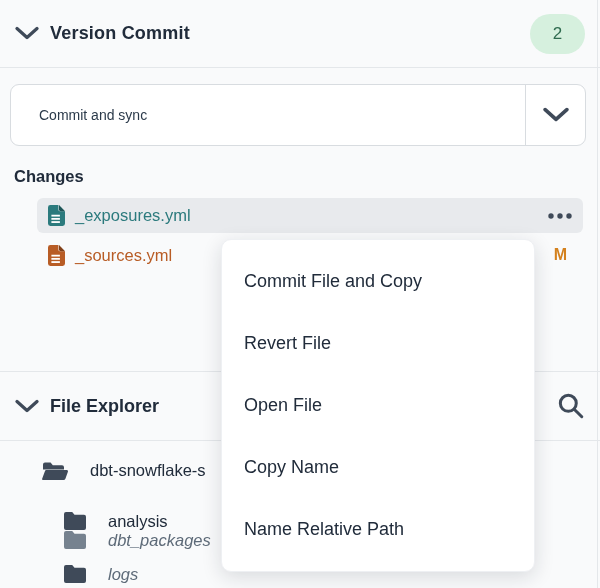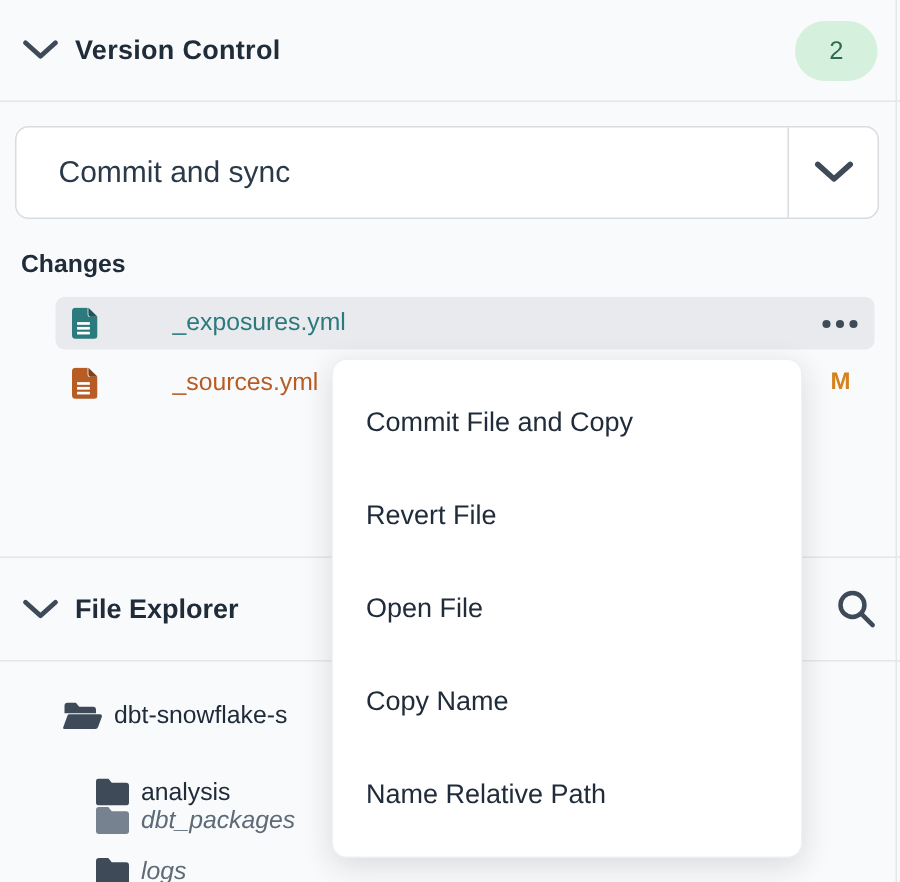--- a/index.html
+++ b/index.html
@@ -24,33 +24,33 @@
     background:var(--badge-bg,#d6f0de);color:var(--badge-text,#2f6b4f);
     display:flex;align-items:center;justify-content:center;font-size:17px;
   }
 
   
   .dropdown{
     position:absolute;top:84px;left:10px;width:576px;height:62px;box-sizing:border-box;
     background:#fff;border:1px solid var(--dropdown-border,#d8dce0);border-radius:9px;
     display:flex;align-items:center;cursor:pointer;
   }
-  .dd-label{padding-left:28px;font-size:20px;color:#2b3a4a;}
+  .dd-label{padding-left:28px;font-size:14px;color:#2b3a4a;}
   .dd-toggle{
     margin-left:auto;width:59px;height:100%;
     border-left:1px solid var(--dropdown-border,#d8dce0);
     display:flex;align-items:center;justify-content:center;
   }
   .dd-toggle .chev{width:26px;height:16px;}
 
   
   .changes-label{position:absolute;top:167px;left:14px;font-size:16.5px;font-weight:700;text-align:right;}
   .file-row{
     position:absolute;left:37px;width:546px;height:35px;box-sizing:border-box;
-    display:flex;align-items:center;padding:0 10px 0 11px;border-radius:6px;cursor:pointer;gap:40px;
+    display:flex;align-items:center;padding:0 10px 0 11px;border-radius:6px;cursor:pointer;
   }
   .file-row.selected{background:var(--row-selected-bg,#e8eaed);}
   .file-icon{width:17px;height:21px;margin-right:10px;flex:0 0 auto;}
   .file-name{font-size:16.5px;}
   .teal{color:var(--teal-file,#2b7a7d);}
   .orange{color:var(--orange-file,#b85c25);}
   .row-trailing{margin-left:auto;display:flex;align-items:center;}
   .ellipsis-btn{width:26px;height:8px;color:var(--icon-slate,#3f4a59);cursor:pointer;}
   .mod-badge{font-size:16px;font-weight:700;color:var(--modified-badge,#d4811e);padding-right:6px;}
 
@@ -68,38 +68,38 @@
 
   
   .fe-header{
     position:absolute;top:371px;left:0;right:0;height:70px;box-sizing:border-box;
     border-top:1px solid var(--border,#e4e7ea);border-bottom:1px solid var(--border,#e4e7ea);
     display:flex;align-items:center;padding:0 15px;
   }
   .fe-title{margin-left:11px;font-size:18px;font-weight:700;}
   .search-btn{margin-left:auto;width:28px;height:28px;color:var(--icon-slate,#3f4a59);cursor:pointer;}
 
-  .tree-row{position:absolute;height:32px;display:flex;align-items:center;cursor:pointer;}
+  .tree-row{position:absolute;height:32px;display:flex;align-items:flex-start;cursor:pointer;gap:14px;}
   .tree-row .f-icon{flex:0 0 auto;margin-right:8px;color:var(--icon-slate,#3f4a59);}
   .f-icon.open{width:26px;height:21px;}
   .f-icon.closed{width:22px;height:18px;}
   .f-icon.muted{color:var(--folder-muted,#76828f);}
   .tree-label{font-size:16.5px;white-space:nowrap;}
   .tree-label.muted{color:var(--text-muted,#5d6a78);font-style:italic;}
 </style>
 </head>
 <body>
 
 <div id="app">
 
   <div class="vc-header">
     <svg class="chev" viewBox="0 0 24 14">
       <path d="M2 2l10 9L22 2" fill="none" stroke="currentColor" stroke-width="3.2" stroke-linecap="round" stroke-linejoin="round"></path>
     </svg>
-    <span class="vc-title">Version Control</span>
+    <span class="vc-title">Version Commit</span>
     <span class="count-badge">2</span>
   </div>
 
   <div class="dropdown">
     <span class="dd-label">Commit and sync</span>
     <span class="dd-toggle">
       <svg class="chev" viewBox="0 0 24 14">
         <path d="M2 2l10 9L22 2" fill="none" stroke="currentColor" stroke-width="3.4" stroke-linecap="round" stroke-linejoin="round"></path>
       </svg>
     </span>

